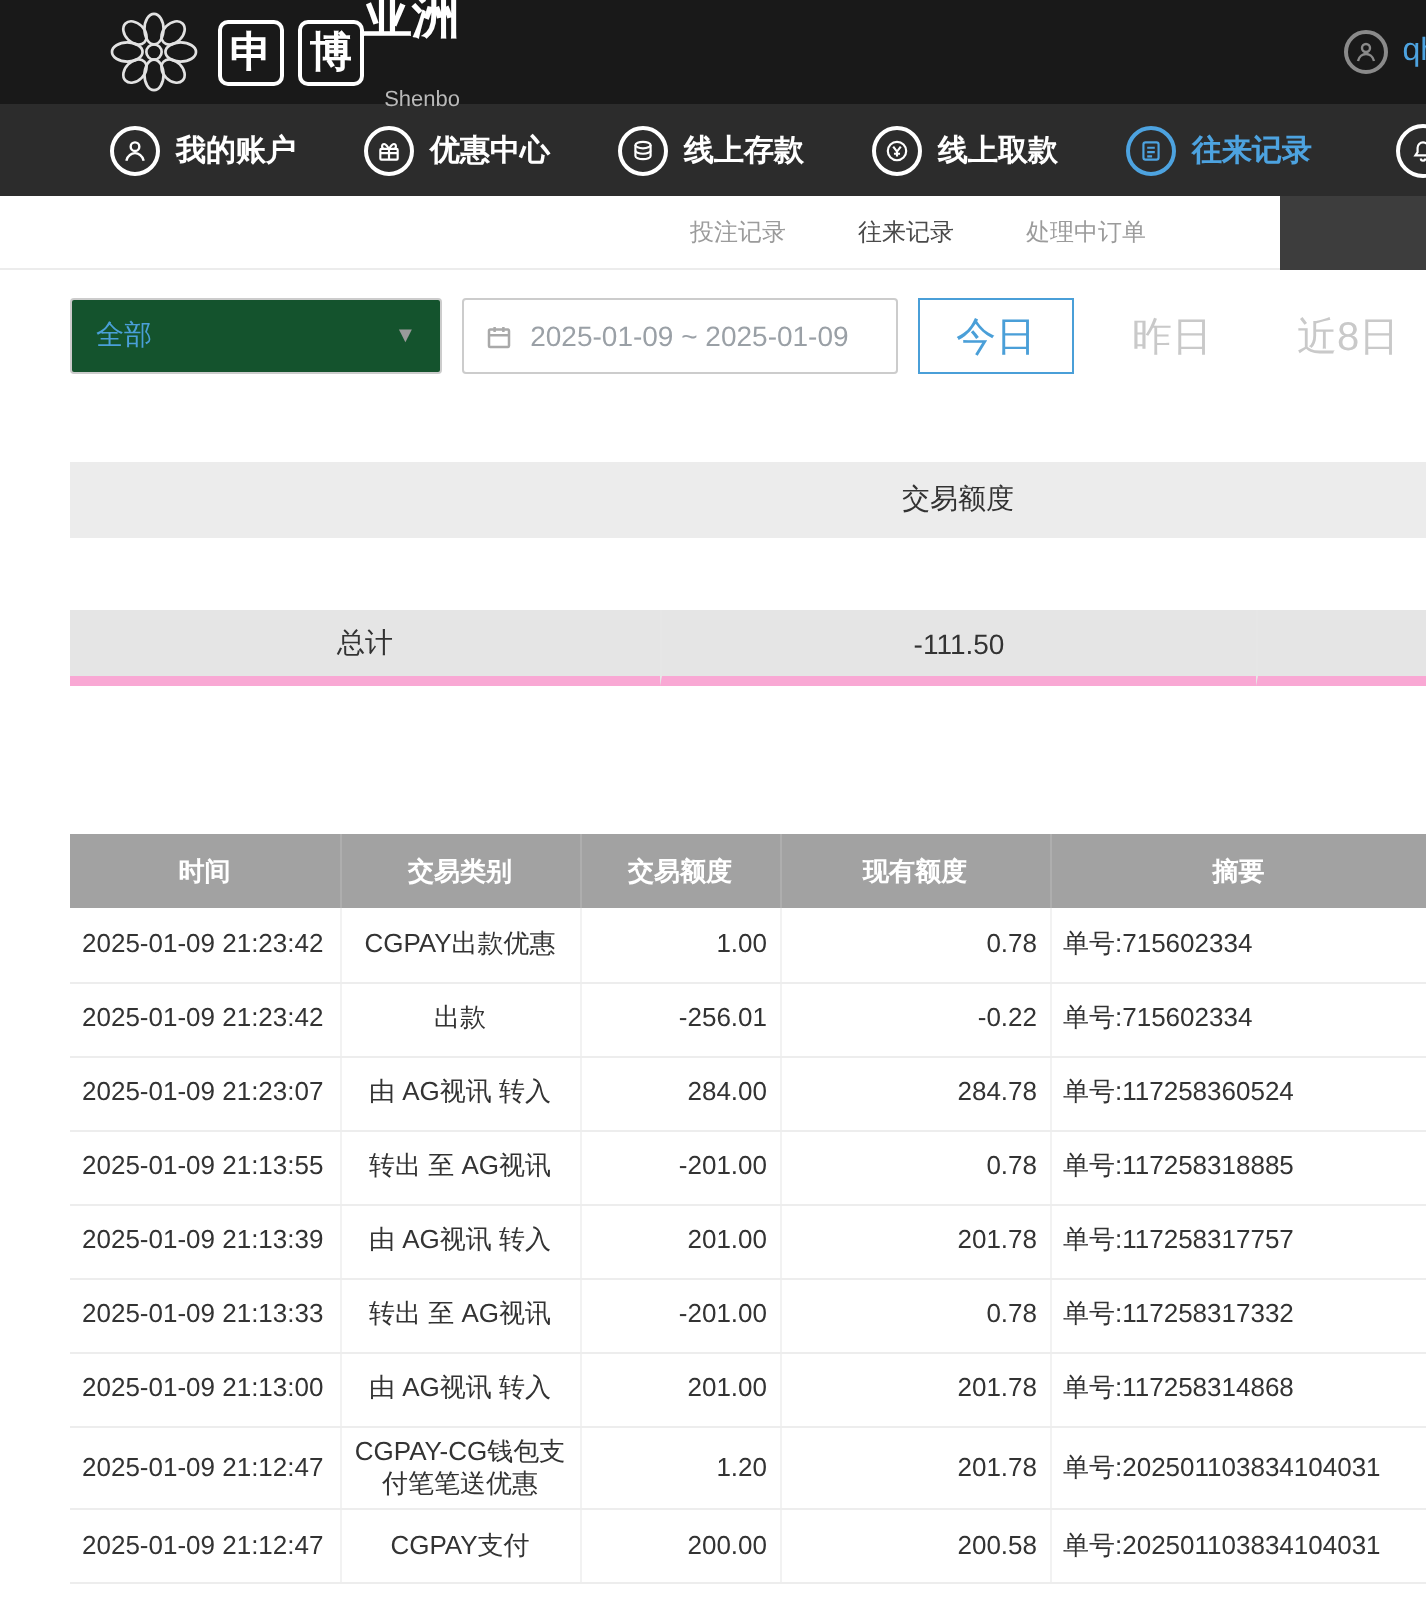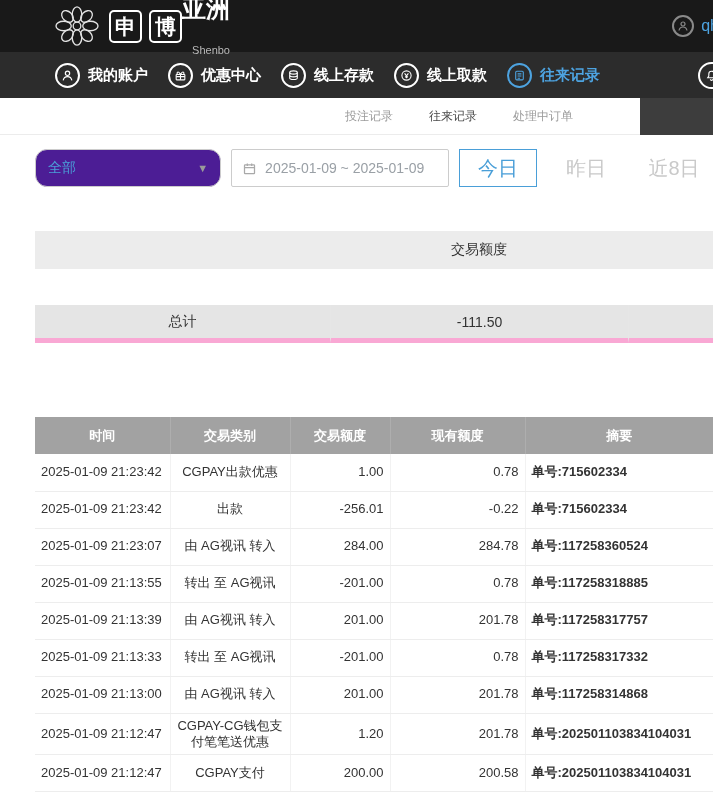--- a/index.html
+++ b/index.html
@@ -48,21 +48,21 @@
     display: flex; align-items: center; justify-content: center;
   }
   .username { color: #4da3e0; font-size: 16px; }
 
   
   .navbar {
     height: 46px;
     background: #2c2c2c;
     display: flex;
     align-items: center;
-    gap: 20px;
+    gap: 34px;
     padding-left: 55px;
   }
   .nav-item {
     display: flex; align-items: center; gap: 8px;
     color: #fff; cursor: pointer; white-space: nowrap;
   }
   .nav-item .icon-circle {
     width: 25px; height: 25px;
     border: 2px solid currentColor;
     border-radius: 50%;
@@ -103,25 +103,25 @@
   
   .filters {
     margin: 14px 0 0 35px;
     display: flex;
     gap: 10px;
     align-items: center;
   }
   .select-box {
     width: 196px; height: 38px;
     border: 1px solid #ccc;
-    border-radius: 12px;
+    border-radius: 2px;
     display: flex; align-items: center;
     padding: 0 12px;
     cursor: pointer;
-    background: #4c1d95;
+    background: #14532d;
   }
   .select-value { color: #4a9fd8; font-size: 14px; flex: 1; }
   .caret { color: #9a9a9a; font-size: 11px; }
   .date-box {
     width: 230px; height: 38px;
     border: 1px solid #ccc;
     border-radius: 2px;
     display: flex; align-items: center; gap: 8px;
     padding: 0 10px;
     color: #9aa0a6;
@@ -187,21 +187,21 @@
     border-right: 1px solid #f2f2f2;
     color: #333;
     padding: 4px 6px;
     line-height: 1.25;
   }
   table.records td:last-child { border-right: none; }
   td.c-time  { text-align: left;  padding-left: 4px; white-space: nowrap; }
   td.c-type  { text-align: center; }
   td.c-amt   { text-align: right; padding-right: 12px; }
   td.c-bal   { text-align: right; padding-right: 12px; }
-  td.c-note  { text-align: left;  padding-left: 12px; white-space: nowrap; font-weight: bold; }
+  td.c-note  { text-align: left;  padding-left: 12px; white-space: nowrap; }
 
   svg { display: block; }
 </style>
 </head>
 <body>
 
 <div class="topbar">
   <span class="flower">
     <svg width="50" height="42" viewBox="0 0 52 44">
       <g fill="none" stroke="#e2e2e2" stroke-width="1.4">

